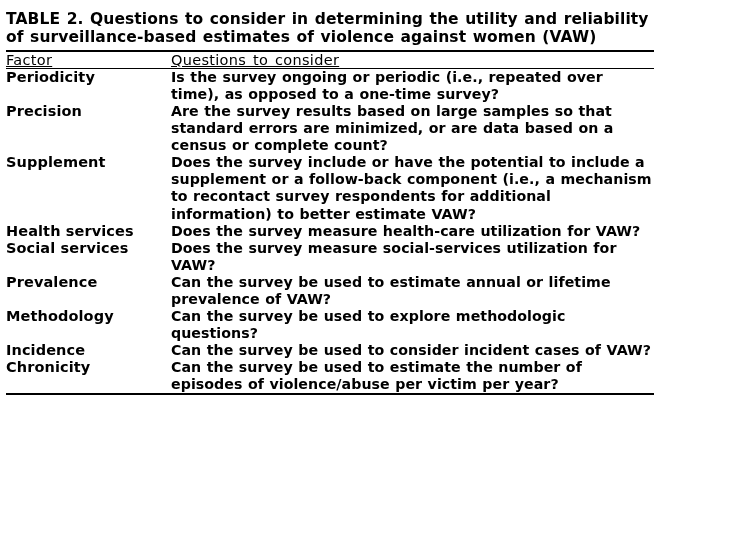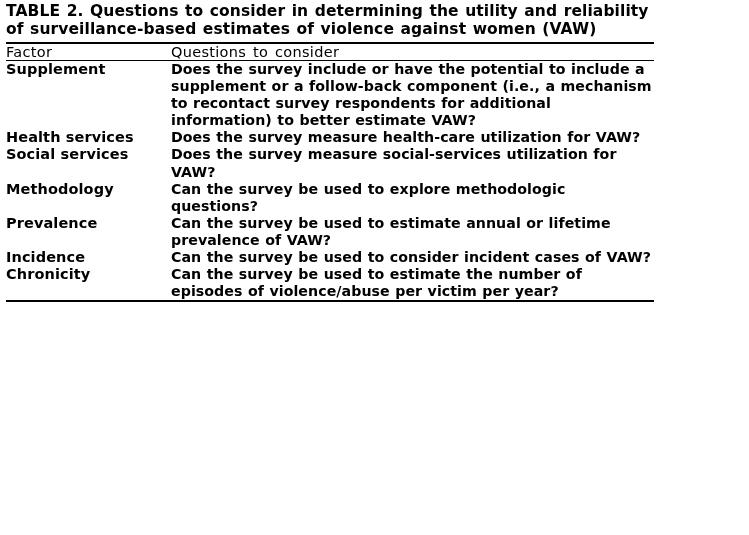--- a/index.html
+++ b/index.html
@@ -12,21 +12,21 @@
     height: 535px;
     font-family: "DejaVu Sans", sans-serif;
     color: #000000;
     overflow: hidden;
   }
   .page {
     position: relative;
     width: 660px;
     height: 535px;
     box-sizing: border-box;
-    padding: 0 6px;
+    padding: 8px 6px;
   }
   .table-title {
     font-size: 15.5px;
     font-weight: bold;
     line-height: 1.17;
     letter-spacing: 0.1px;
     padding: 2px 0 4px 0;
     margin: 0;
     word-spacing: 1px;
   }
@@ -69,21 +69,21 @@
     line-height: 1.18;
   }
   td.question-cell {
     font-size: 14.2px;
     font-weight: bold;
     letter-spacing: 0.05px;
     padding: 7px 0 7px 0;
     line-height: 1.2;
     word-spacing: 0.5px;
   }
-  .hdr-row th { border: none; }
+  .hdr-row th { border: none; text-decoration: underline; }
 </style>
 </head>
 <body>
 
 <div class="page">
 
   <div class="table-title">TABLE 2. Questions to consider in determining the utility and reliability of surveillance-based estimates of violence against women (VAW)</div>
 
   <div class="rule-top"></div>
 
@@ -102,38 +102,46 @@
 
   <div class="rule-head"></div>
 
   <table class="tbl">
     <colgroup>
       <col class="c-factor">
       <col class="c-question">
     </colgroup>
     <tbody>
       <tr>
+        <td class="factor-cell">Periodicity</td>
+        <td class="question-cell">Is the survey ongoing or periodic (i.e., repeated over time), as opposed to a one-time survey?</td>
+      </tr>
+      <tr>
+        <td class="factor-cell">Precision</td>
+        <td class="question-cell">Are the survey results based on large samples so that standard errors are minimized, or are data based on a census or complete count?</td>
+      </tr>
+      <tr>
         <td class="factor-cell">Supplement</td>
         <td class="question-cell">Does the survey include or have the potential to include a supplement or a follow-back component (i.e., a mechanism to recontact survey respondents for additional information) to better estimate VAW?</td>
       </tr>
       <tr>
         <td class="factor-cell">Health services</td>
         <td class="question-cell">Does the survey measure health-care utilization for VAW?</td>
       </tr>
       <tr>
         <td class="factor-cell">Social services</td>
         <td class="question-cell">Does the survey measure social-services utilization for VAW?</td>
       </tr>
       <tr>
+        <td class="factor-cell">Prevalence</td>
+        <td class="question-cell">Can the survey be used to estimate annual or lifetime prevalence of VAW?</td>
+      </tr>
+      <tr>
         <td class="factor-cell">Methodology</td>
         <td class="question-cell">Can the survey be used to explore methodologic questions?</td>
-      </tr>
-      <tr>
-        <td class="factor-cell">Prevalence</td>
-        <td class="question-cell">Can the survey be used to estimate annual or lifetime prevalence of VAW?</td>
       </tr>
       <tr>
         <td class="factor-cell">Incidence</td>
         <td class="question-cell">Can the survey be used to consider incident cases of VAW?</td>
       </tr>
       <tr>
         <td class="factor-cell">Chronicity</td>
         <td class="question-cell">Can the survey be used to estimate the number of episodes of violence/abuse per victim per year?</td>
       </tr>
     </tbody>

